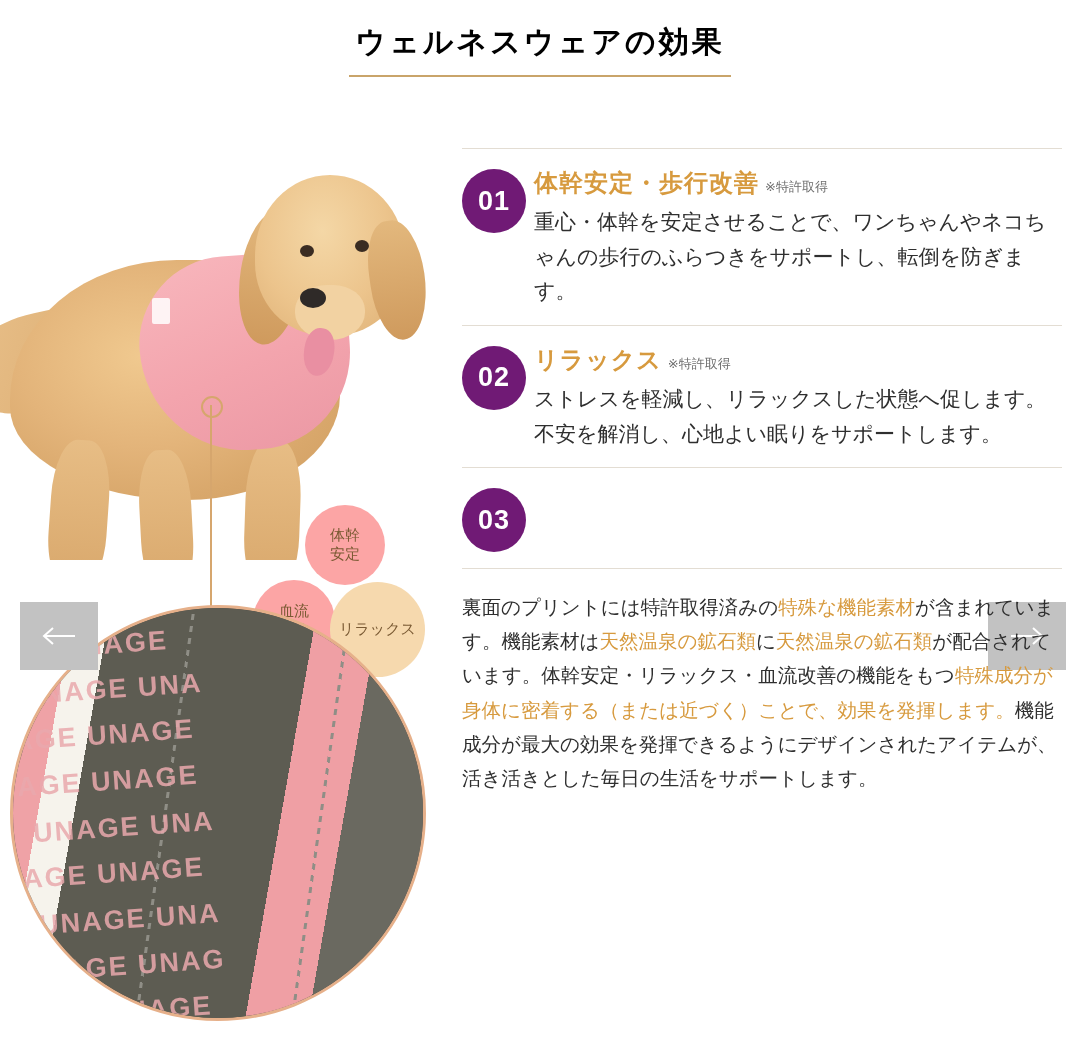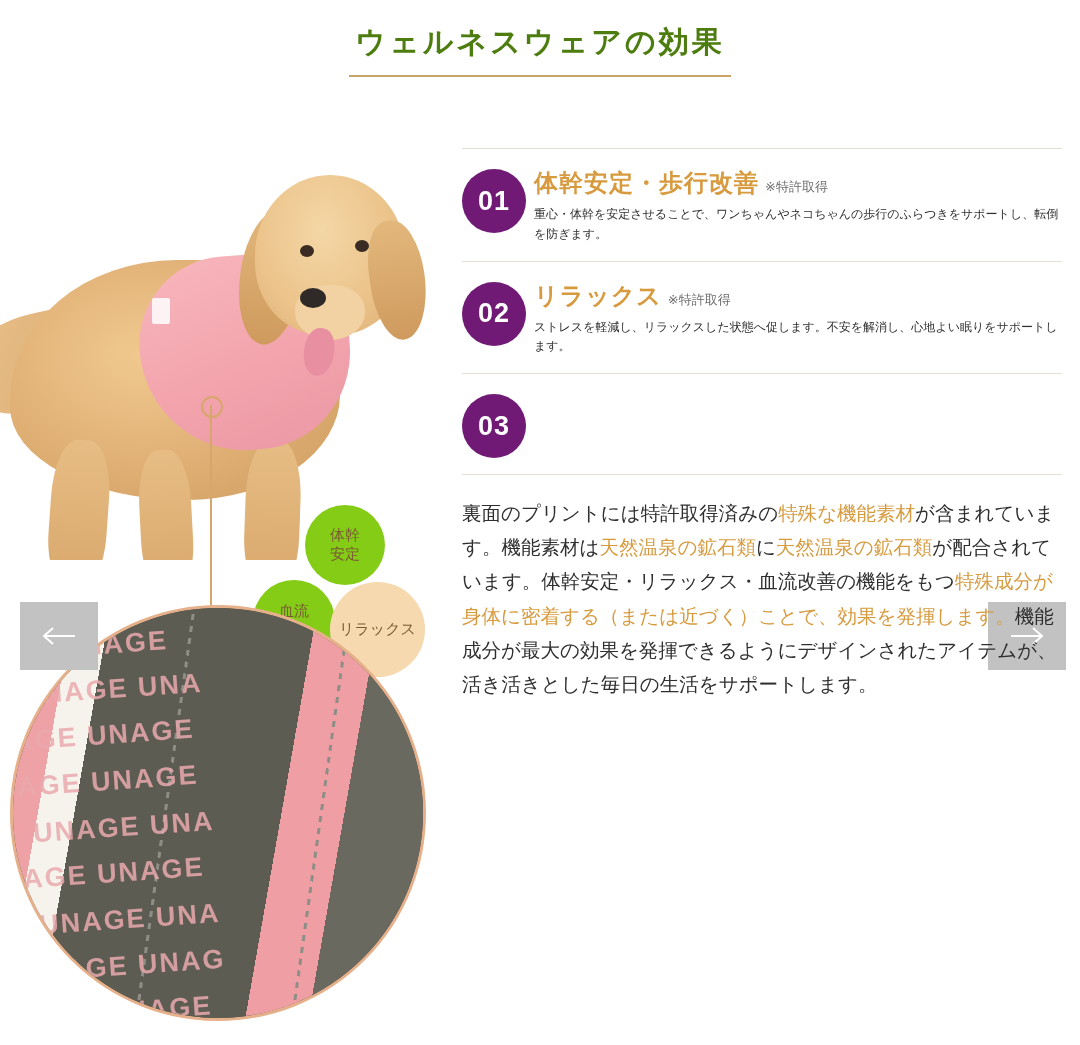--- a/index.html
+++ b/index.html
@@ -21,21 +21,21 @@
     position: absolute;
     top: 22px;
     left: 0;
     width: 1080px;
     text-align: center;
   }
   .page-title {
     display: inline-block;
     font-size: 30px;
     letter-spacing: 3px;
-    color: #4d7c0f;
+    color: #000000;
     font-weight: 600;
     padding: 0 6px 12px 6px;
     border-bottom: 2px solid #c9a46a;
     font-family: "DejaVu Sans", sans-serif;
   }
 
   
   .left-col {
     position: absolute;
     left: 0;
@@ -164,21 +164,21 @@
     height: 26px;
     background: #ffffff;
     opacity: .85;
     border-radius: 2px;
   }
 
   
   .bubble {
     position: absolute;
     border-radius: 50%;
-    background: #84cc16;
+    background: #fca5a5;
     color: #7a5a33;
     display: flex;
     align-items: center;
     justify-content: center;
     text-align: center;
     line-height: 1.25;
     font-size: 15px;
     font-family: "DejaVu Sans", sans-serif;
   }
   .bubble-1 { left: 305px; top: 385px; width: 80px; height: 80px; }
@@ -313,21 +313,21 @@
     color: #d79a3e;
     letter-spacing: 1px;
     font-family: "DejaVu Sans", sans-serif;
   }
   .effect-note {
     font-size: 13px;
     color: #6d6d6d;
     font-family: "DejaVu Sans", sans-serif;
   }
   .effect-desc {
-    font-size: 12px;
+    font-size: 21px;
     line-height: 1.65;
     color: #2f2f2f;
     font-family: "DejaVu Sans", sans-serif;
   }
 
   
   .secret {
     margin-top: 22px;
   }
   .secret-title {

